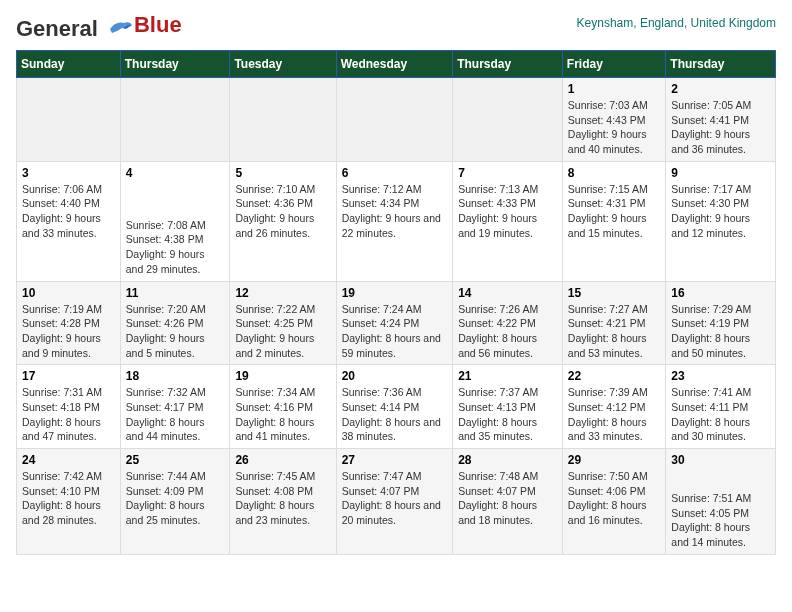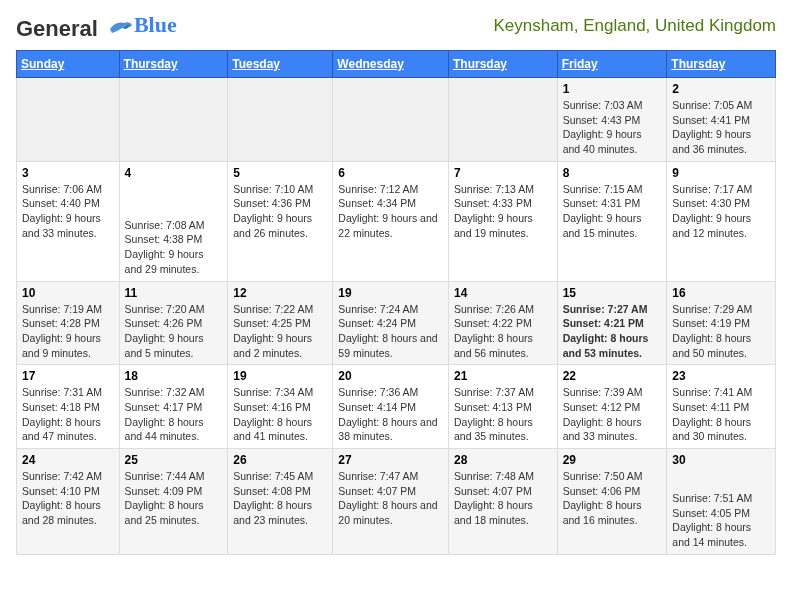--- a/index.html
+++ b/index.html
@@ -28,32 +28,31 @@
     }
     .title-area {
       text-align: right;
     }
     .month-title {
       font-size: 36px;
       font-weight: bold;
       color: #333;
     }
     .location {
-      font-size: 17px;
-      color: #4d7c0f;
+      font-size: 12px;
+      color: #0f766e;
     }
     table {
       width: 100%;
       border-collapse: collapse;
       font-size: 11px;
     }
     thead tr {
-      background: #3b82f6;
+      background: #14532d;
       color: #fff;
-      text-decoration: underline;
     }
     thead th {
       padding: 6px 4px;
       text-align: left;
       font-size: 12px;
       font-weight: bold;
       border: 1px solid #2a5aaf;
     }
     tbody tr {
       vertical-align: top;
@@ -91,21 +90,21 @@
 
 <div class="header-area">
   <div class="logo">
     <div class="logo-row">
       <span style="font-size:22px;font-weight:bold;color:#333;">General</span>
       <svg width="32" height="20" viewBox="0 0 32 20">
         <path d="M8,10 Q14,2 22,4 Q28,2 30,6 Q24,5 20,9 Q16,12 10,14 Z" fill="#4a90d9"></path>
         <path d="M20,9 Q26,4 30,6 Q27,8 24,10 Z" fill="#2a70bf"></path>
       </svg>
     </div>
-    <span style="font-size:22px;font-weight:bold;color:#3b82f6;margin-top:-4px;font-family:Liberation Serif, serif;">Blue</span>
+    <span style="font-size:22px;font-weight:bold;color:#b91c1c;margin-top:-4px;">Blue</span>
   </div>
   <div class="title-area">
     <div class="location">Keynsham, England, United Kingdom</div>
   </div>
 </div>
 
 <table>
   <thead>
     <tr>
     <th>Sunday</th>
@@ -207,21 +206,21 @@
 Daylight: 8 hours and 59 minutes.</div>
         </td>
         <td>
           <span class="day-num">14</span>
           <div class="day-info" style="white-space: pre-line;">Sunrise: 7:26 AM
 Sunset: 4:22 PM
 Daylight: 8 hours and 56 minutes.</div>
         </td>
         <td>
           <span class="day-num">15</span>
-          <div class="day-info" style="white-space: pre-line; font-weight: bold;">Sunrise: 7:27 AM
+          <div class="day-info" style="white-space: pre-line;">Sunrise: 7:27 AM
 Sunset: 4:21 PM
 Daylight: 8 hours and 53 minutes.</div>
         </td>
         <td>
           <span class="day-num">16</span>
           <div class="day-info" style="white-space: pre-line;">Sunrise: 7:29 AM
 Sunset: 4:19 PM
 Daylight: 8 hours and 50 minutes.</div>
         </td>
       </tr>

